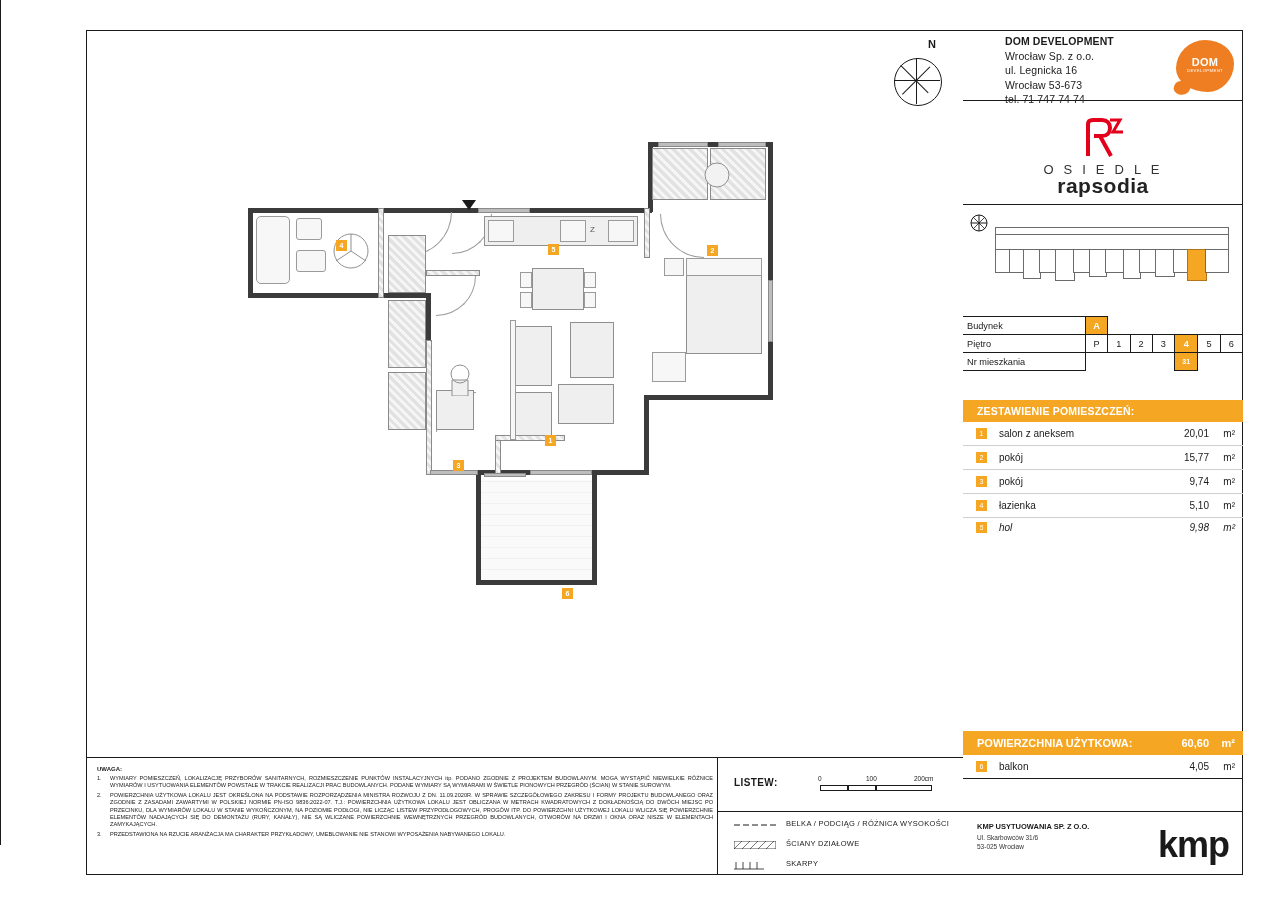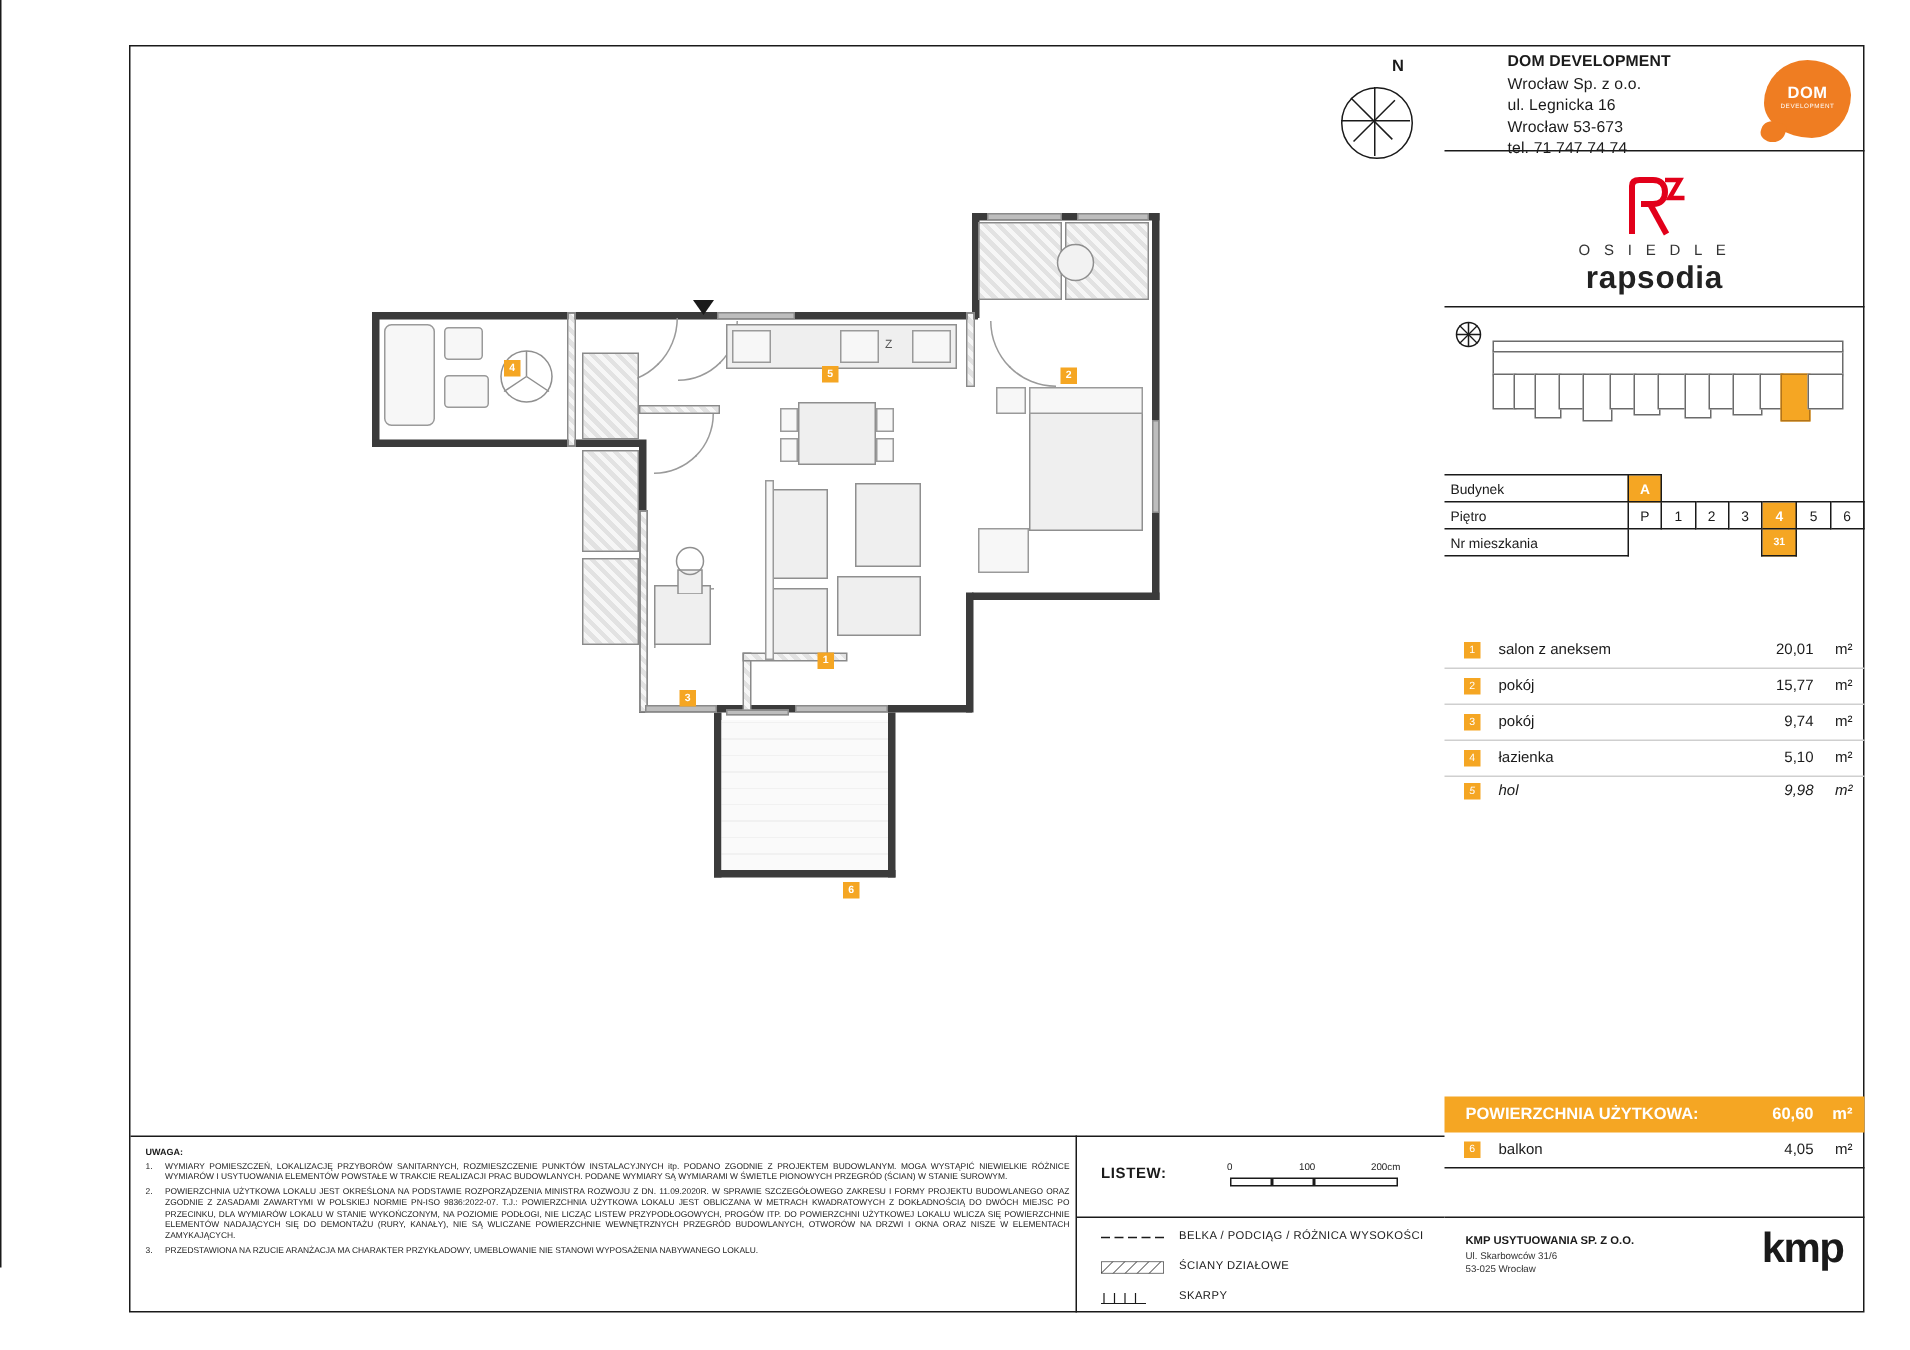--- a/index.html
+++ b/index.html
@@ -21,21 +21,21 @@
   .dom-blob{position:absolute;left:0;top:0;width:58px;height:52px;background:#ef7d22;border-radius:50% 50% 45% 55%/55% 45% 55% 45%;}
   .dom-blob:after{content:"";position:absolute;left:-2px;bottom:-3px;width:16px;height:14px;background:#ef7d22;border-radius:50% 20% 60% 40%;transform:rotate(18deg);}
   .dom-txt{position:absolute;left:0;top:16px;width:58px;text-align:center;color:#fff;font-weight:bold;font-size:11px;letter-spacing:.3px;}
   .dom-sub{position:absolute;left:0;top:28px;width:58px;text-align:center;color:#fff;font-size:4.2px;letter-spacing:.4px;}
 
   .hline{position:absolute;left:963px;width:280px;height:1px;background:#1a1a1a;}
 
   
   #rapsodia{position:absolute;left:963px;top:104px;width:280px;height:100px;}
   .rap-mark{position:absolute;left:50%;top:14px;transform:translateX(-50%);width:46px;height:40px;}
-  .rap-osiedle{position:absolute;left:0;top:58px;width:280px;text-align:center;font-size:10px;letter-spacing:3.2px;color:#333;}
+  .rap-osiedle{position:absolute;left:0;top:58px;width:280px;text-align:center;font-size:13px;letter-spacing:3.2px;color:#333;}
   .rap-name{position:absolute;left:0;top:70px;width:280px;text-align:center;font-size:21px;letter-spacing:.5px;font-weight:bold;color:#222;}
 
   
   #siteplan{position:absolute;left:963px;top:205px;width:280px;height:110px;}
   #siteplan .compass{position:absolute;left:6px;top:8px;width:20px;height:20px;}
   .bldg{position:absolute;background:#fff;border:1px solid #6b6b6b;}
   .bldg.hl{background:#f5a623;border-color:#b1741a;}
 
   
   .mt{position:absolute;left:963px;border-collapse:collapse;font-size:9.2px;}
@@ -73,21 +73,21 @@
 
   .leg{position:absolute;font-size:7.5px;}
   .leg .sym{position:absolute;left:0;top:2px;width:42px;height:8px;}
   .leg .tx{position:absolute;left:52px;top:0;letter-spacing:.3px;}
 
   
   #arch{position:absolute;left:963px;top:812px;width:280px;height:63px;}
   #arch .ttl{position:absolute;left:14px;top:10px;font-size:7.5px;font-weight:bold;}
   #arch .l1{position:absolute;left:14px;top:22px;font-size:6.5px;color:#333;}
   #arch .l2{position:absolute;left:14px;top:31px;font-size:6.5px;color:#333;}
-  .kmp{position:absolute;right:14px;top:7px;font-size:28px;font-weight:bold;letter-spacing:-1px;line-height:26px;}
+  .kmp{position:absolute;right:14px;top:20px;font-size:36px;font-weight:bold;letter-spacing:-1px;line-height:26px;}
 
   
   #north{position:absolute;left:880px;top:36px;width:70px;height:70px;}
   #north .circ{position:absolute;left:14px;top:22px;width:46px;height:46px;border:1px solid #1a1a1a;border-radius:50%;}
   #north .n{position:absolute;left:48px;top:2px;font-size:11px;font-weight:bold;}
 
   
   #plan{position:absolute;left:240px;top:140px;width:560px;height:510px;}
   .w{position:absolute;background:#3b3b3b;}
   .wl{position:absolute;background:#bdbdbd;border:1px solid #8a8a8a;box-sizing:border-box;}
@@ -200,20 +200,21 @@
           <td class="blank"></td>
           <td class="blank"></td>
           <td class="blank"></td>
       <td class="cell sel" style="font-size:7px">31</td>
       <td class="blank"></td>
           <td class="blank"></td>
     </tr>
   </tbody>
     </table>
 
+  <div id="zest-hd" style="top:400px;">ZESTAWIENIE POMIESZCZEŃ:</div>
 
   <div class="room-row" style="top:422px;">
     <span class="sw">1</span>
     <span class="nm">salon z aneksem</span>
     <span class="ar">20,01</span>
     <span class="un">m²</span>
   </div>
   <div class="room-row" style="top:446px;">
     <span class="sw">2</span>
     <span class="nm">pokój</span>

